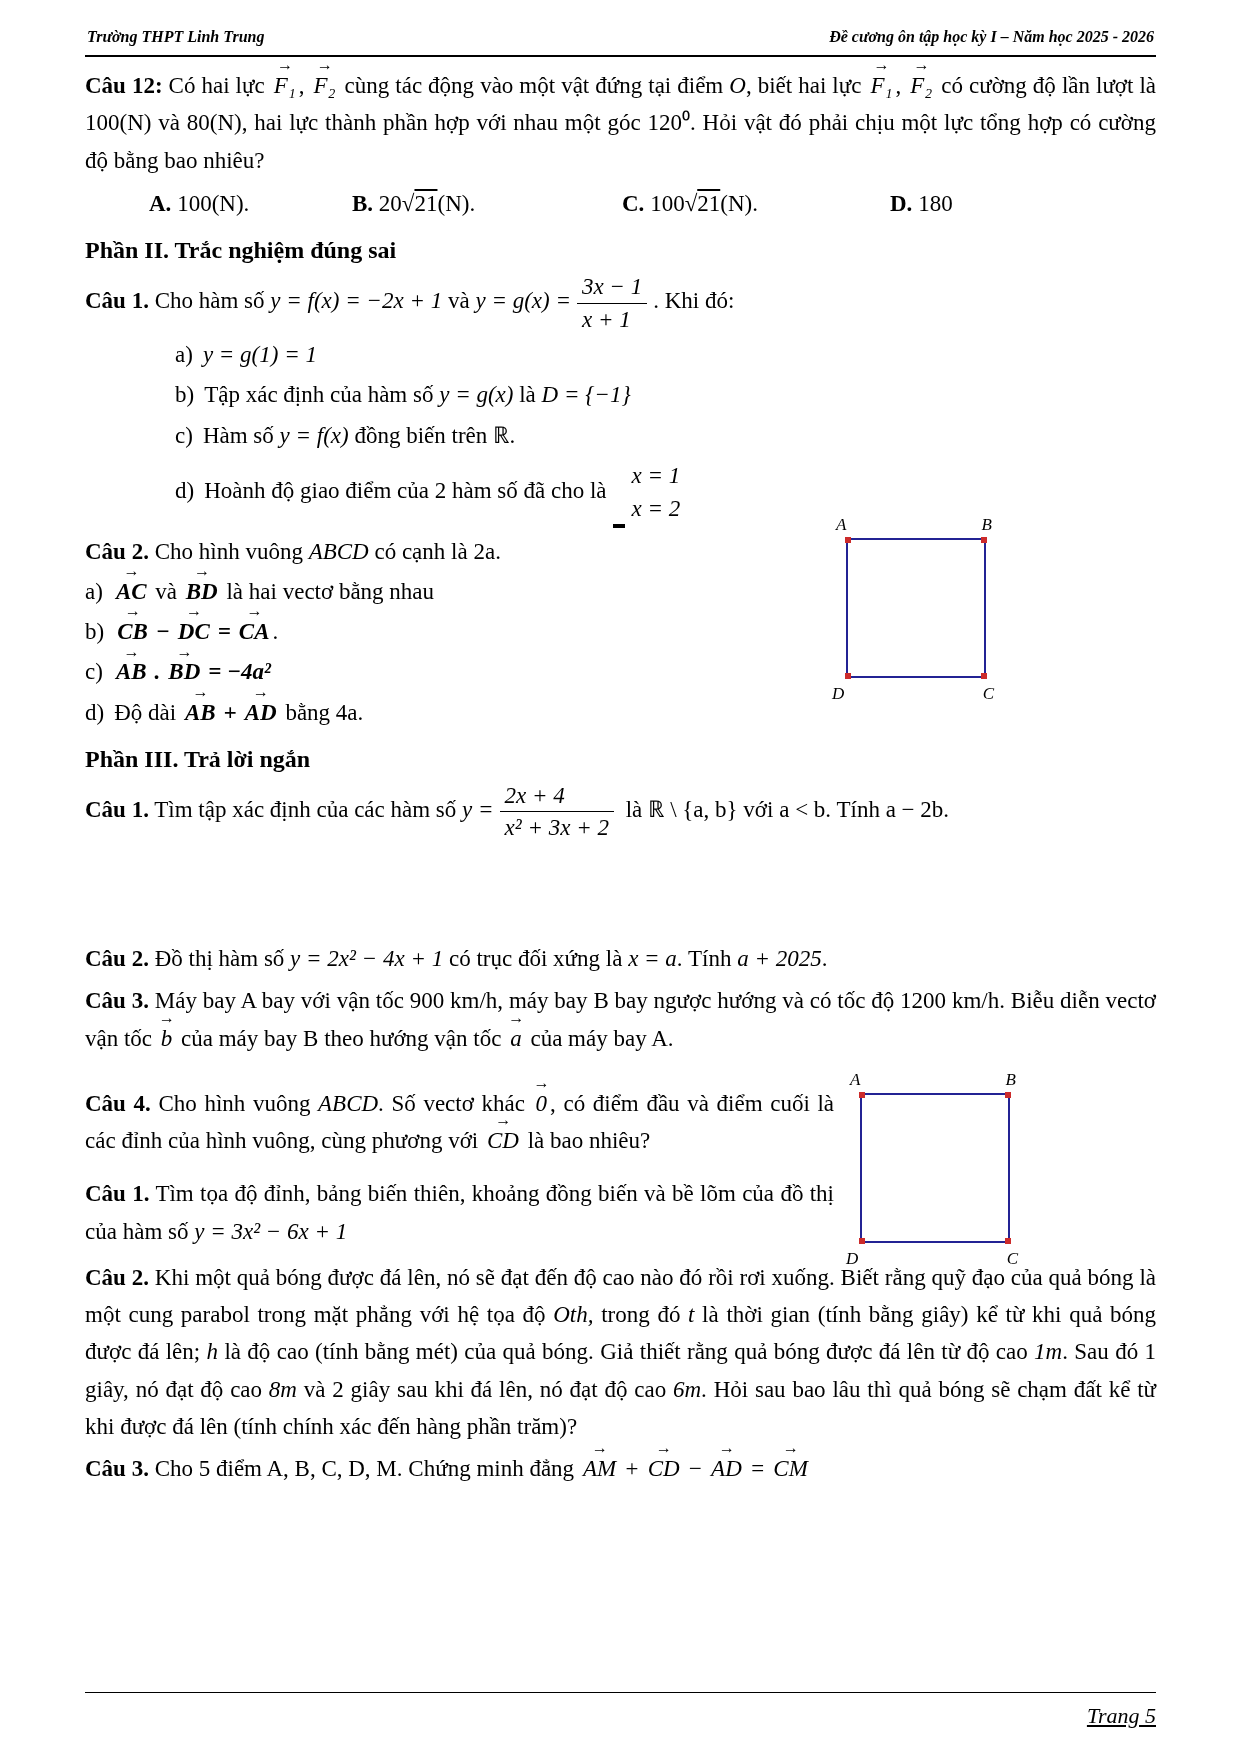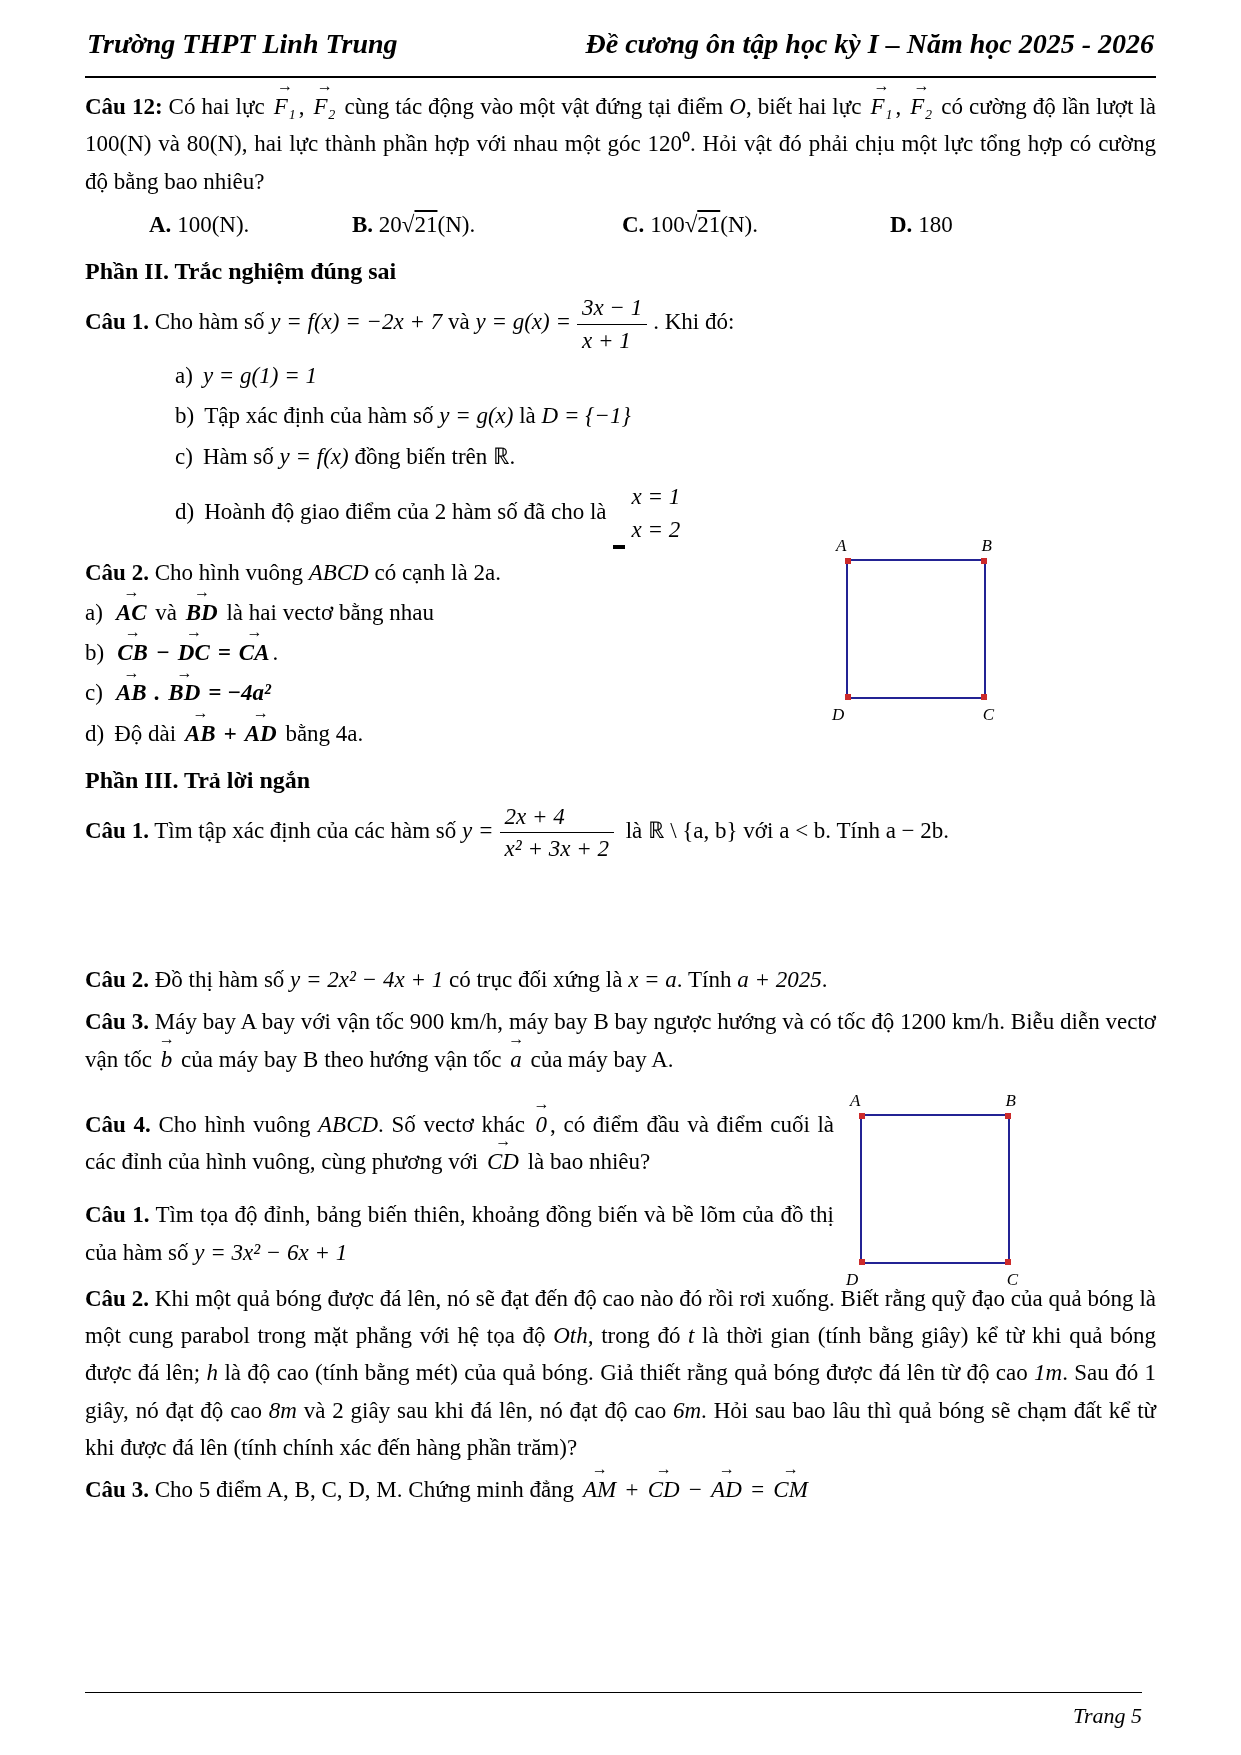--- a/index.html
+++ b/index.html
@@ -1,20 +1,20 @@
 <!DOCTYPE html>
 <html><head>
 <meta charset="utf-8">
 <style>
   html,body{margin:0;padding:0;background:#ffffff;}
   .page{position:relative;width:1241px;height:1755px;background:#fff;color:#000;
         font-family:"Liberation Serif",serif;font-size:23px;padding:28px 85px 0;
         box-sizing:border-box;overflow:hidden;}
   .hdr{display:flex;justify-content:space-between;align-items:center;
-       font-weight:bold;font-style:italic;font-size:28px;padding:0 2px 16px;}
+       font-weight:bold;font-style:italic;font-size:16px;padding:0 2px 9px;}
   .hdr-rule{border-bottom:2.2px solid #000;}
   main{display:block;margin-top:10px;}
   p{margin:0;}
   .para{line-height:1.62;text-align:justify;margin-top:5px;}
   .line{line-height:1.62;margin-top:3px;}
   .qlbl{font-weight:bold;}
   .m{font-style:italic;}
   .mop{font-style:italic;margin:0 5px;}
   .bv{font-weight:bold;}
   .ilabel{margin-right:10px;}
@@ -49,21 +49,21 @@
   .corner{position:absolute;font-style:italic;font-size:17px;line-height:1;}
   .c-tl{top:-22px;left:-10px;}
   .c-tr{top:-22px;right:-6px;}
   .c-bl{bottom:-24px;left:-14px;}
   .c-br{bottom:-24px;right:-8px;}
   .gap-answer{margin-bottom:98px;}
   .mb28{margin-bottom:28px;}
   .mb16{margin-bottom:16px;}
   .mt22{margin-top:22px;}
   .clear-r{clear:right;}
-  .footer{position:absolute;left:85px;right:99px;bottom:26px;}
+  .footer{position:absolute;left:85px;right:85px;bottom:26px;text-decoration:underline;}
   .footer-rule{border-top:1.6px solid #000;}
   .footer-text{text-align:right;font-style:italic;font-size:22px;margin-top:10px;line-height:1.2;}
 </style>
 </head>
 <body>
 
 <div class="page">
 
   <div class="hdr">
     <span>Trường THPT Linh Trung</span>
@@ -77,21 +77,21 @@
 
     <div class="options">
       <span class="opt opt-a"><b>A.</b> <span>100(N).</span></span>
       <span class="opt opt-b"><b>B.</b> <span>20</span><span class="sqrt"><span class="rad">21</span></span><span>(N).</span></span>
       <span class="opt opt-c"><b>C.</b> <span>100</span><span class="sqrt"><span class="rad">21</span></span><span>(N).</span></span>
       <span class="opt opt-d"><b>D.</b> <span>180</span></span>
     </div>
 
     <h2 class="part-heading">Phần II. Trắc nghiệm đúng sai</h2>
 
-    <p class="para"><b class="qlbl">Câu 1.</b><span> Cho hàm số </span><span class="m">y = f(x) = −2x + 7</span><span> và </span><span class="m">y = g(x) =</span><span class="frac">
+    <p class="para"><b class="qlbl">Câu 1.</b><span> Cho hàm số </span><span class="m">y = f(x) = −2x + 1</span><span> và </span><span class="m">y = g(x) =</span><span class="frac">
           <span class="num">3x − 1</span>
           <span class="den">x + 1</span>
         </span><span>. Khi đó:</span></p>
 
     <p class="line sub"><span class="ilabel">a)</span><span class="m">y = g(1) = 1</span></p>
     <p class="line sub"><span class="ilabel">b)</span><span>Tập xác định của hàm số </span><span class="m">y = g(x)</span><span> là </span><span class="m">D = {−1}</span></p>
     <p class="line sub"><span class="ilabel">c)</span><span>Hàm số </span><span class="m">y = f(x)</span><span> đồng biến trên ℝ.</span></p>
     <p class="line sub"><span class="ilabel">d)</span><span>Hoành độ giao điểm của 2 hàm số đã cho là</span><span class="cases">
           <span class="cases-bracket"></span>
           <span class="cases-rows">

